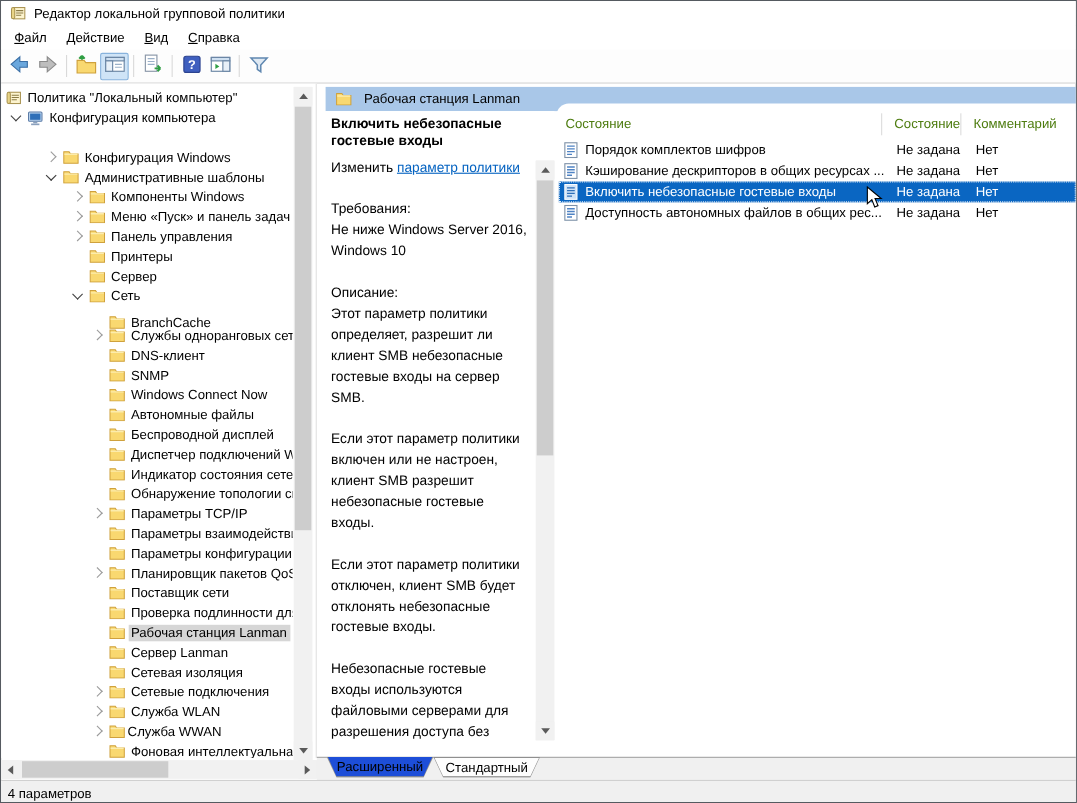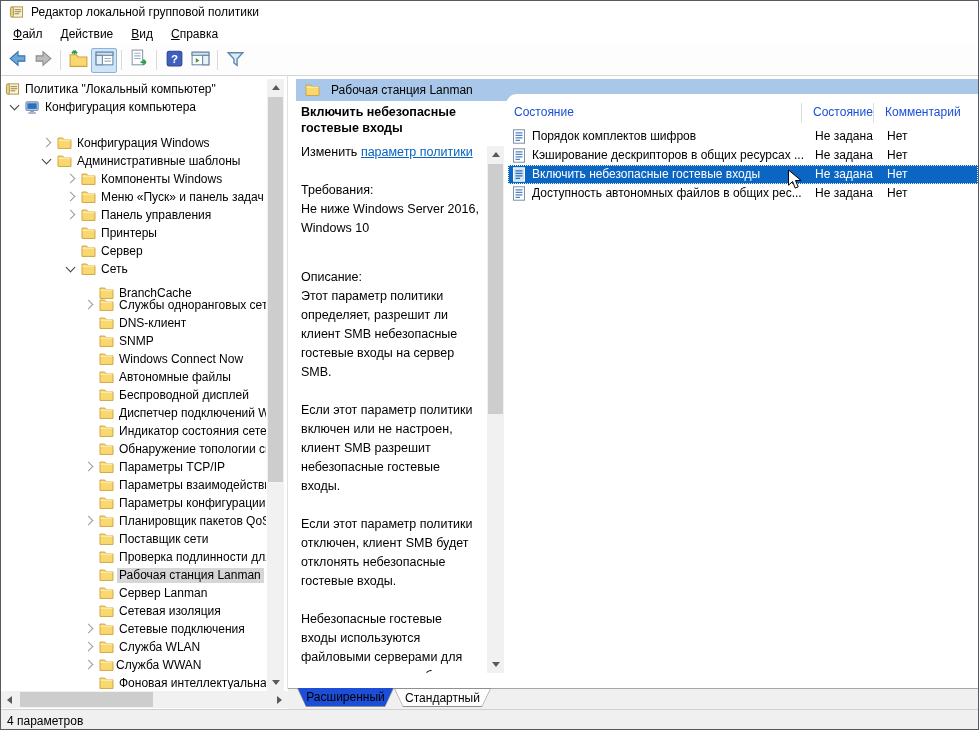--- a/index.html
+++ b/index.html
@@ -55,21 +55,21 @@
   .policy-title { position:absolute; left:5px; top:3px; width:180px; font-weight:bold; font-size:12.5px; line-height:16px; }
   .desc-scroll { position:absolute; left:5px; top:42px; width:180px; height:530px; overflow:hidden; font-size:12.5px; line-height:19px; }
   .desc-scroll p { margin-bottom:19px; }
   .edit-line { margin-bottom:19px; }
   .policy-link { color:#0563c1; text-decoration:underline; cursor:pointer; }
   .desc-sb { left:486px; top:145px; height:527px; }
 
   
   .list-page { position:absolute; left:505px; top:93px; width:474px; height:595px; background:#fff; border-top-left-radius:11px; }
   .lv-header { position:absolute; left:0; top:7px; width:474px; height:25px; }
-  .lv-hcell { position:absolute; top:4px; height:18px; color:#1d4ed8; }
+  .lv-hcell { position:absolute; top:4px; height:18px; color:#4d7c0f; }
   .lv-hsep { position:absolute; top:2px; width:1px; height:20px; background:#dcdcdc; }
   .lv-row { position:absolute; left:2px; width:470px; height:19px; white-space:nowrap; cursor:default; }
   .lv-row .lv-ico { position:absolute; left:4px; top:2px; }
   .lv-row .lv-name { position:absolute; left:24px; top:2px; width:272px; overflow:hidden; text-overflow:ellipsis; }
   .lv-row .lv-state { position:absolute; left:307px; top:2px; }
   .lv-row .lv-comment { position:absolute; left:379px; top:2px; }
   .lv-row.sel { background:#0a66c2; color:#fff; }
   .lv-row.sel .focus-ring { position:absolute; inset:0; border:1px dotted rgba(255,255,255,.9); pointer-events:none; }
 
   
@@ -496,21 +496,21 @@
 
   <div class="desc-pane">
     <div class="policy-title">Включить небезопасные гостевые входы</div>
     <div class="desc-scroll">
       <div class="edit-line">
         <span>Изменить</span>
         <span class="policy-link">параметр политики</span>
       </div>
       <div>
         <div>Требования:</div>
-        <div style="margin-bottom:30px;">Не ниже Windows Server 2016, Windows 10</div>
+        <div style="margin-bottom:19px;">Не ниже Windows Server 2016, Windows 10</div>
       </div>
       <div>Описание:</div>
       <div id="desc-paragraphs">
           <p>Этот параметр политики определяет, разрешит ли клиент SMB небезопасные гостевые входы на сервер SMB.</p>
           <p>Если этот параметр политики включен или не настроен, клиент SMB разрешит небезопасные гостевые входы.</p>
           <p>Если этот параметр политики отключен, клиент SMB будет отклонять небезопасные гостевые входы.</p>
           <p>Небезопасные гостевые входы используются файловыми серверами для разрешения доступа без проверки подлинности к общим папкам. Небезопасные гостевые входы обычно не используются в среде предприятия, однако часто используются потребительскими запоминающими устройствами, подключенными к сети (NAS), которые выступают в качестве файловых серверов.</p>
         </div>
     </div>
   </div>

